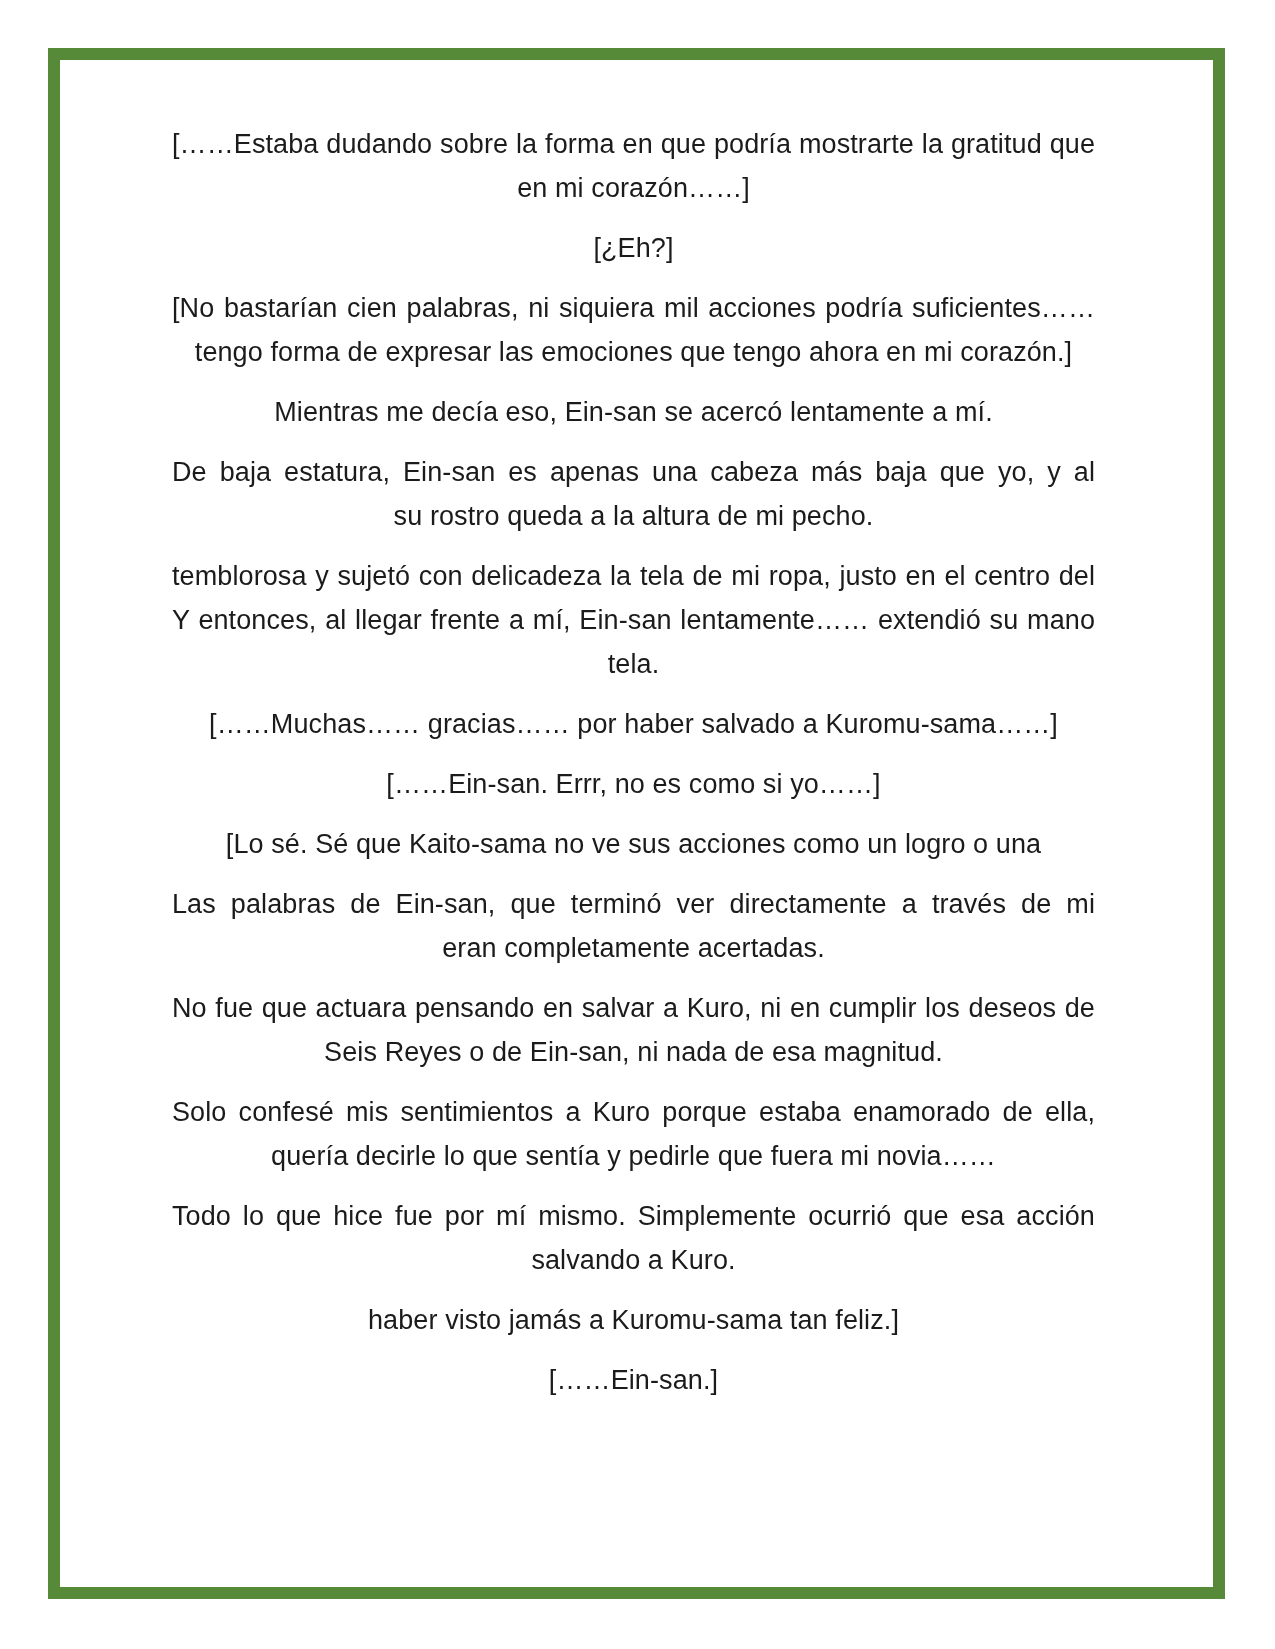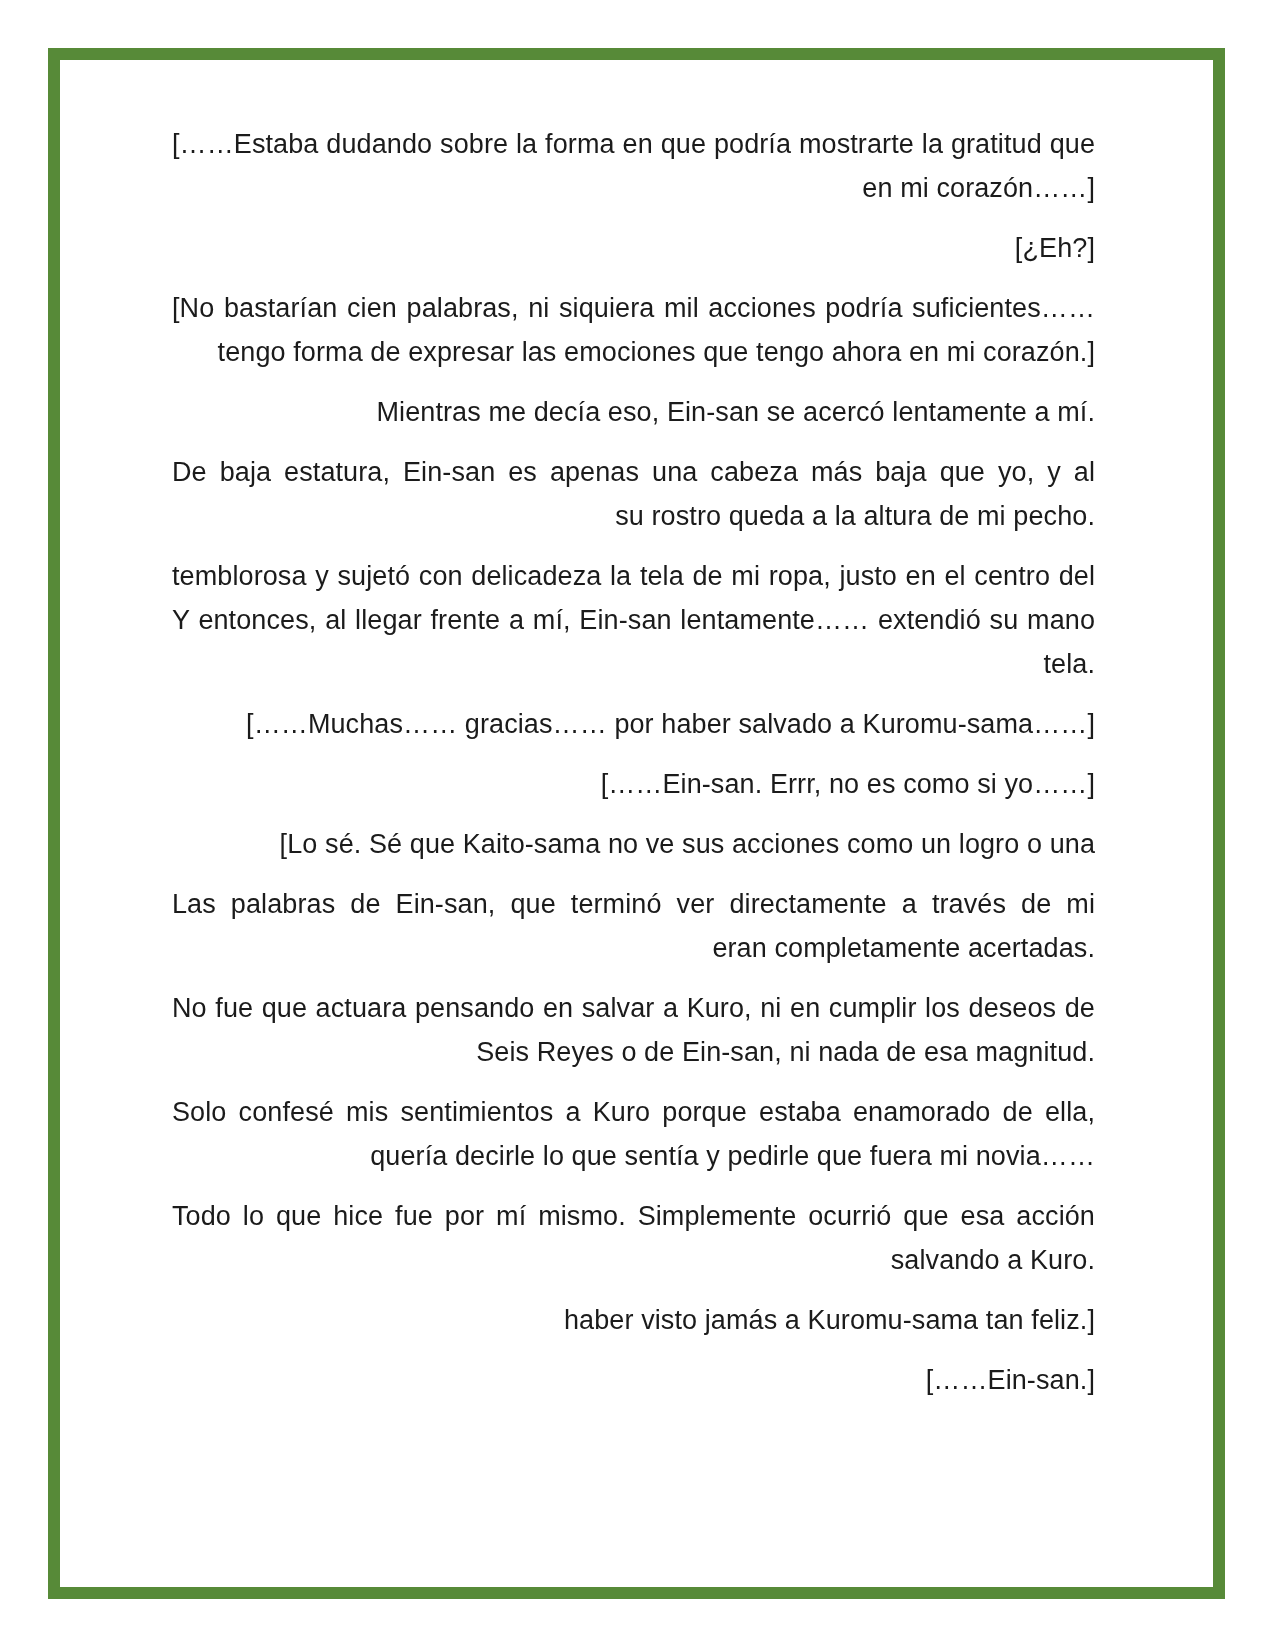--- a/index.html
+++ b/index.html
@@ -36,21 +36,21 @@
     font-size: 27px;
     line-height: 44px;
     color: #1b1b1b;
     letter-spacing: 0.1px;
   }
   .paragraph {
     margin: 0 0 16px 0;
   }
   .line {
     height: 44px;
-    text-align: right;
+    text-align: center;
     overflow: hidden;
   }
   
   .line.fill {
     text-align: justify;
     text-align-last: justify;
   }
 </style>
 </head>
 <body>

